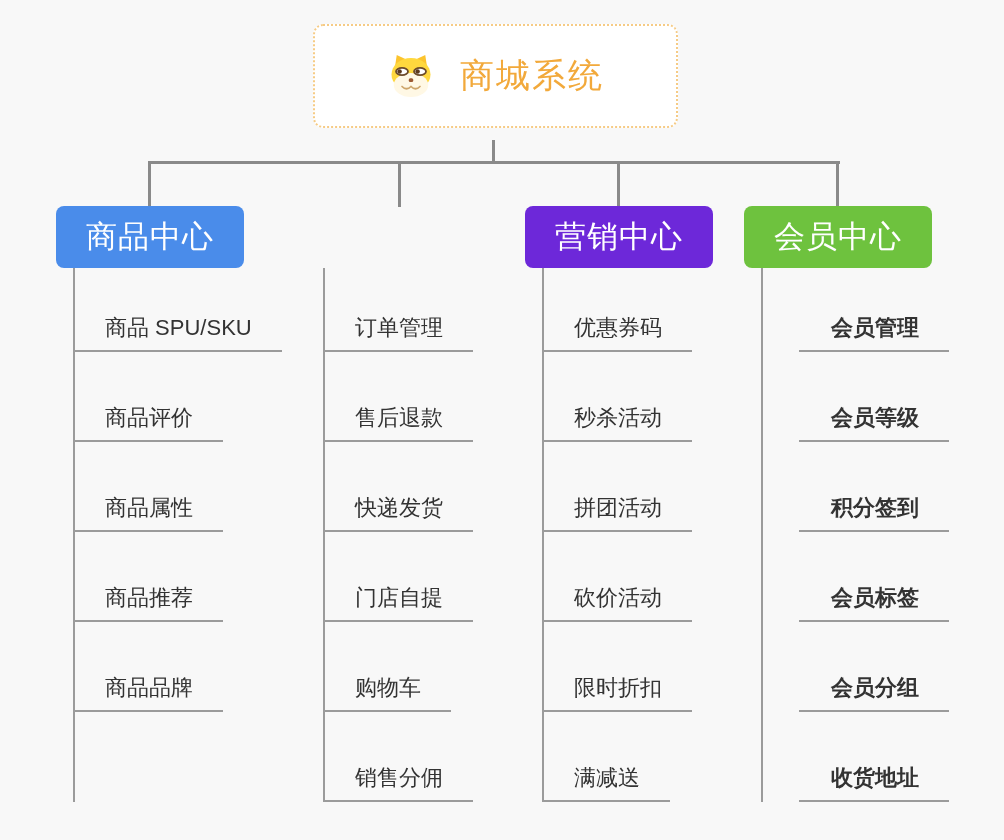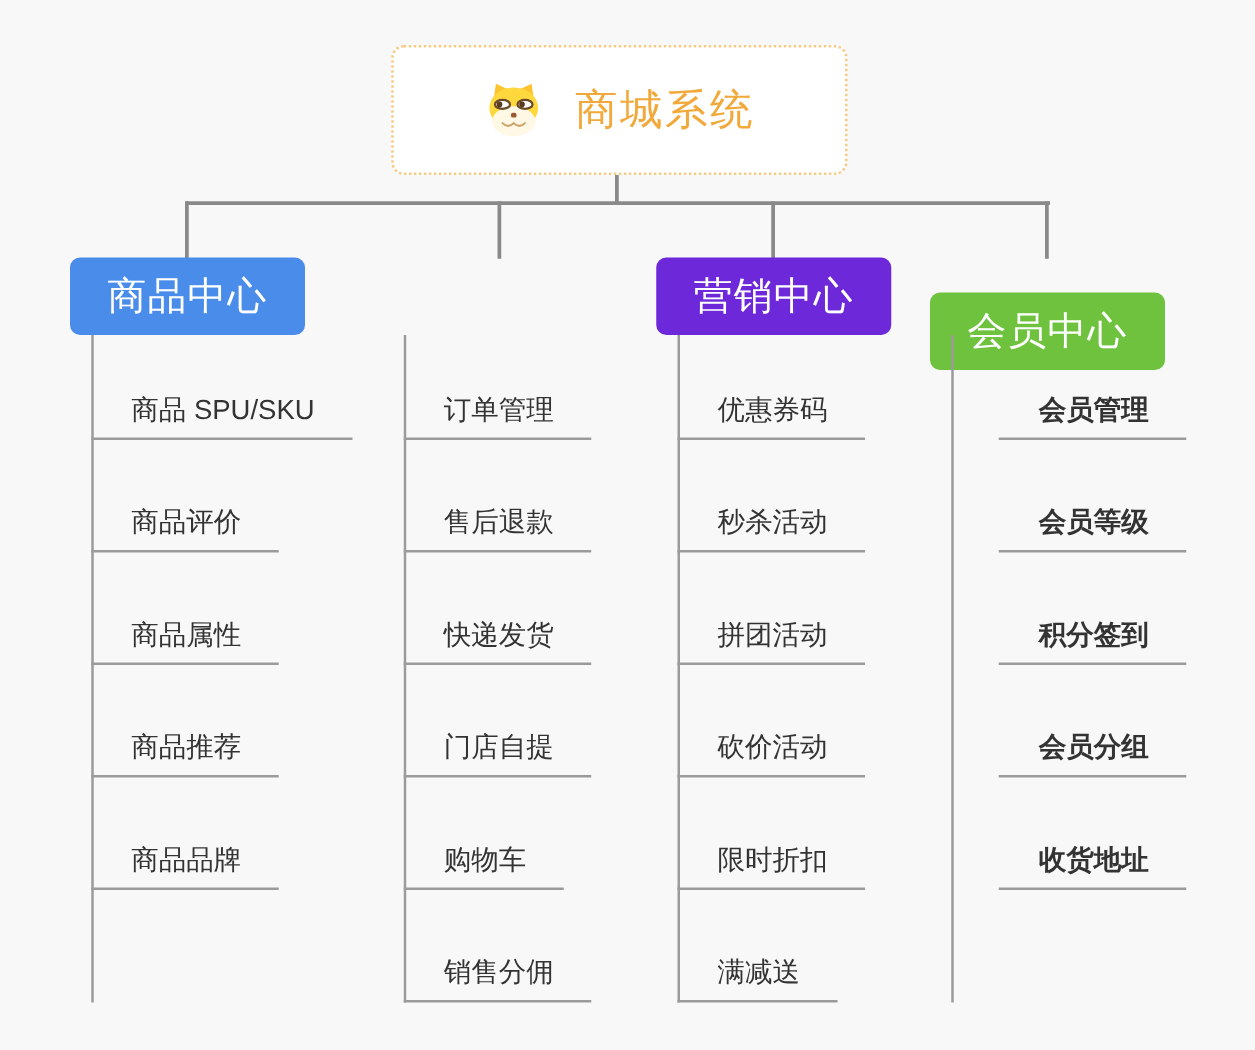--- a/index.html
+++ b/index.html
@@ -8,21 +8,21 @@
     position: relative;
     width: 1004px;
     height: 840px;
     background: #f8f8f8;
     overflow: hidden;
   }
 
   
   .root-node {
     position: absolute;
-    left: 313px; top: 36px;
+    left: 313px; top: 24px;
     width: 365px; height: 104px;
     background: #ffffff;
     border: 2px dotted #f6cb85;
     border-radius: 10px;
     display: flex;
     align-items: center;
     justify-content: center;
     gap: 25px;
   }
   .root-title {
@@ -125,21 +125,21 @@
   <div class="line drop-v drop-2"></div>
   <div class="line drop-v drop-3"></div>
   <div class="line drop-v drop-4"></div>
 
   <div class="branch-box bx-1" style="background-color: rgb(74, 140, 234);">
     <span>商品中心</span>
   </div>
   <div class="branch-box bx-3" style="background-color: #6d28d9;">
     <span>营销中心</span>
   </div>
-  <div class="branch-box bx-4" style="background-color: rgb(110, 194, 62); margin-top: 28px;">
+  <div class="branch-box bx-4" style="background-color: rgb(110, 194, 62);">
     <span>会员中心</span>
   </div>
 
   <div class="trunk tr-1"></div>
   <div class="trunk tr-2"></div>
   <div class="trunk tr-3"></div>
   <div class="trunk tr-4"></div>
 
   <div class="leaf-col lc-1">
     <div class="leaf">商品 SPU/SKU</div>
@@ -164,17 +164,18 @@
     <div class="leaf">拼团活动</div>
     <div class="leaf">砍价活动</div>
     <div class="leaf">限时折扣</div>
     <div class="leaf">满减送</div>
   </div>
 
   <div class="leaf-col lc-4">
     <div class="leaf">会员管理</div>
     <div class="leaf">会员等级</div>
     <div class="leaf">积分签到</div>
+    <div class="leaf">会员标签</div>
     <div class="leaf">会员分组</div>
     <div class="leaf">收货地址</div>
   </div>
 
 </div>
 
 </body></html>

